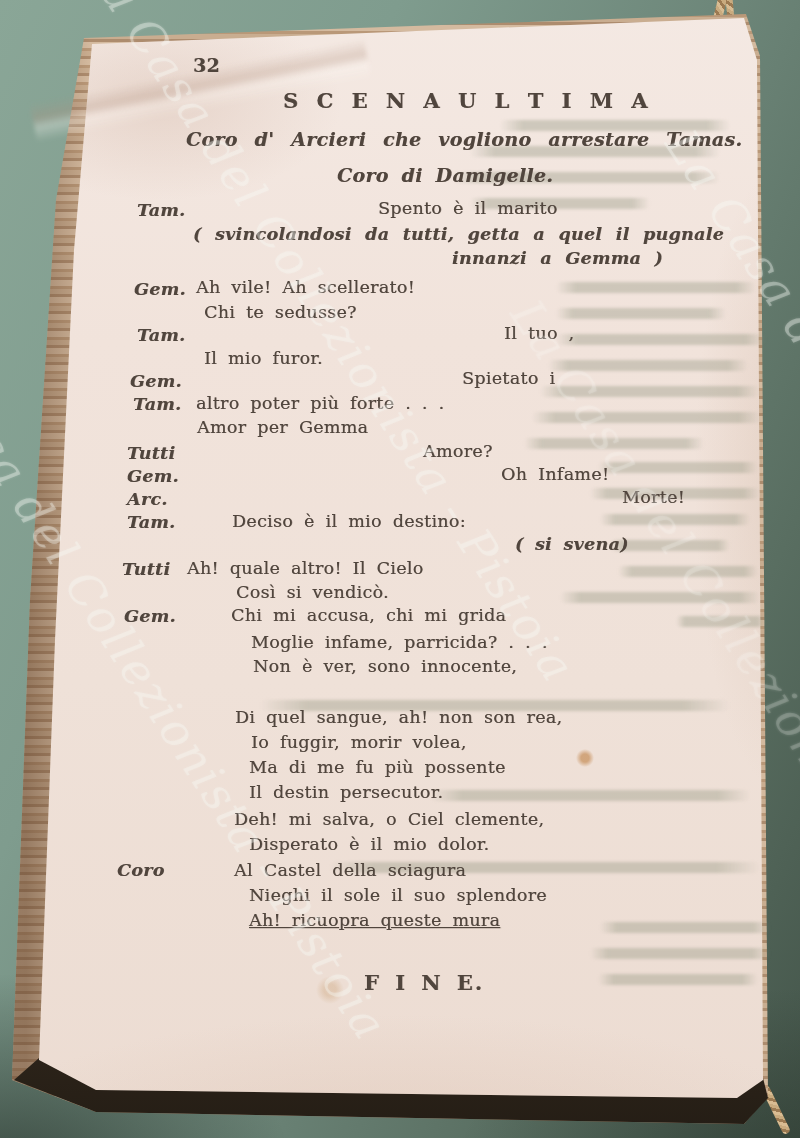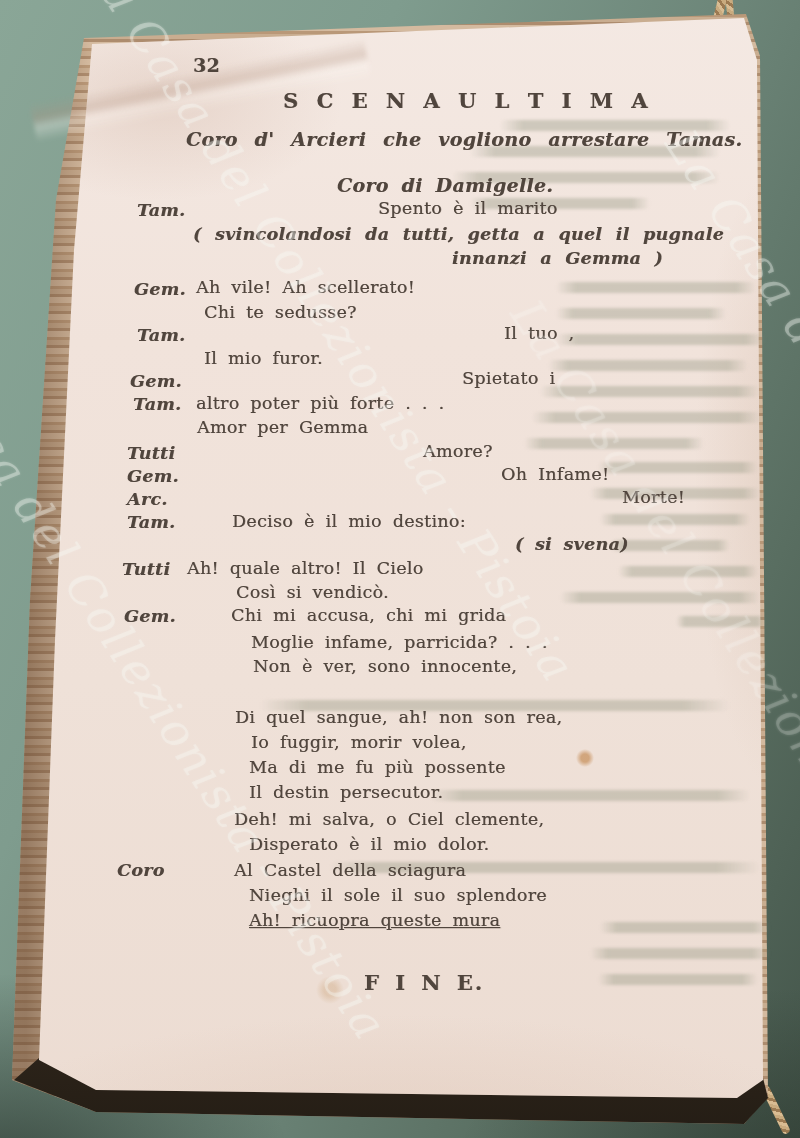--- a/index.html
+++ b/index.html
@@ -93,21 +93,21 @@
       <div class="smudge" style="left: 330px; top: 862px; width: 430px;"></div>
       <div class="smudge" style="left: 600px; top: 922px; width: 170px;"></div>
       <div class="smudge" style="left: 590px; top: 948px; width: 180px;"></div>
       <div class="smudge" style="left: 598px; top: 974px; width: 160px;"></div>
     </div>
 
   <div class="text-layer" id="text-layer">
       <span class="ts b" style="left: 193px; top: 54px; font-size: 19px;">32</span>
       <span class="ts b" style="left: 283px; top: 88px; font-size: 21px; letter-spacing: 3px;">S C E N A  U L T I M A</span>
       <span class="ts it" style="left: 186px; top: 128px; font-size: 19px; word-spacing: 10px;">Coro d' Arcieri che vogliono arrestare Tamas.</span>
-      <span class="ts it" style="left: 337px; top: 174px; font-size: 19px; word-spacing: 6px;">Coro di Damigelle.</span>
+      <span class="ts it" style="left: 337px; top: 164px; font-size: 19px; word-spacing: 6px;">Coro di Damigelle.</span>
       <span class="ts it" style="left: 137px; top: 200px;">Tam.</span>
       <span class="ts" style="left: 378px; top: 198px;">Spento è il marito</span>
       <span class="ts it" style="left: 193px; top: 224px; word-spacing: 7px;">( svincolandosi da tutti, getta a quel il pugnale</span>
       <span class="ts it" style="left: 452px; top: 248px; word-spacing: 7px;">innanzi a Gemma )</span>
       <span class="ts it" style="left: 134px; top: 279px;">Gem.</span>
       <span class="ts" style="left: 196px; top: 277px;">Ah vile! Ah scellerato!</span>
       <span class="ts" style="left: 204px; top: 302px;">Chi te sedusse?</span>
       <span class="ts it" style="left: 137px; top: 325px;">Tam.</span>
       <span class="ts" style="left: 504px; top: 323px;">Il tuo ,</span>
       <span class="ts" style="left: 204px; top: 348px;">Il mio furor.</span>

